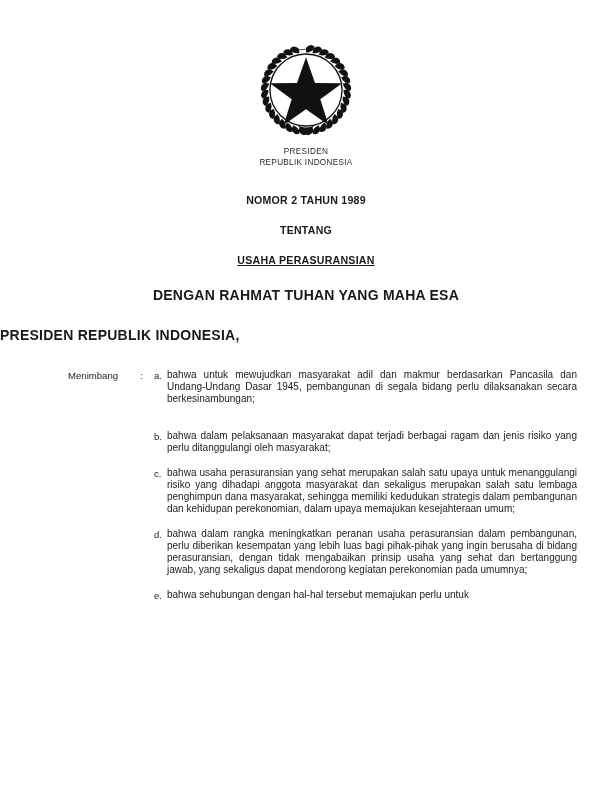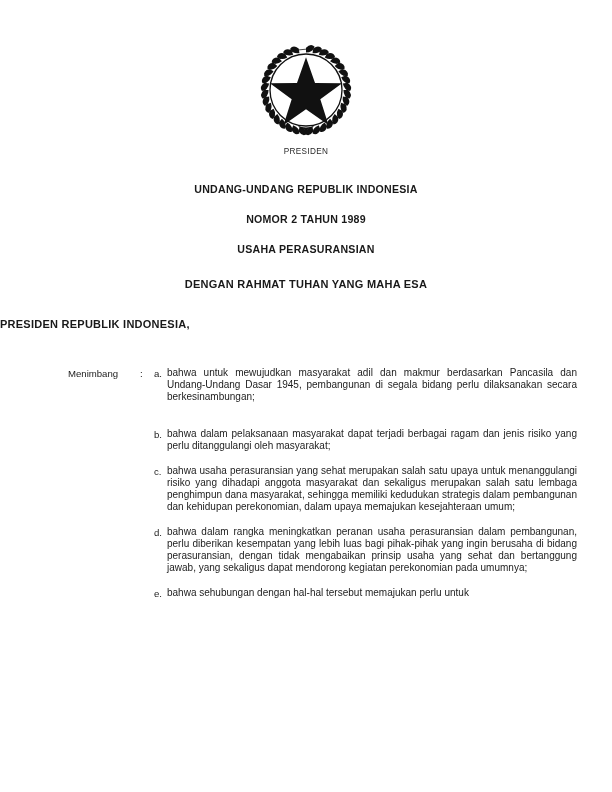--- a/index.html
+++ b/index.html
@@ -54,41 +54,41 @@
     text-align: center;
   }
   .title-line {
     font-weight: bold;
     font-size: 10.6px;
     letter-spacing: 0.25px;
     line-height: 13px;
     margin-bottom: 17px;
     color: #191919;
   }
-  .title-line:last-child { margin-bottom: 0; }
+  .title-line:last-child { margin-bottom: 0; text-decoration: underline; }
 
   .subtitle-block {
     margin-top: 22px;
     text-align: center;
   }
   .subtitle-line {
     font-weight: bold;
-    font-size: 11px;
+    font-size: 14px;
     letter-spacing: 0.25px;
     line-height: 13px;
     color: #191919;
   }
   .consider-head-block {
     margin-top: 27px;
     text-align: left;
   }
 
   
   .considerations {
-    margin-top: 36px;
+    margin-top: 27px;
     padding-left: 68px;
     padding-right: 35px;
   }
 
   .cons-row {
     display: flex;
     align-items: flex-start;
     margin-bottom: 13px;
   }
   .cons-row:last-child { margin-bottom: 0; }
@@ -268,26 +268,27 @@
             </g>
           </g>
 
           <polygon points="50,16 59.4,42.7 87.6,43.0 64.9,59.6 73.4,86.5 50,70.0 26.6,86.5 35.1,59.6 12.4,43.0 40.6,42.7"></polygon>
         </g>
       </svg>
     </span>
 
     <div class="emblem-caption">
       <div>PRESIDEN</div>
+      <div>REPUBLIK INDONESIA</div>
     </div>
   </div>
 
   <div class="title-block">
-    <div class="title-line">UNDANG-UNDANG REPUBLIK INDONESIA</div>
     <div class="title-line">NOMOR 2 TAHUN 1989</div>
+    <div class="title-line">TENTANG</div>
     <div class="title-line">USAHA PERASURANSIAN</div>
   </div>
 
   <div class="subtitle-block">
     <div class="subtitle-line">DENGAN RAHMAT TUHAN YANG MAHA ESA</div>
   </div>
 
   <div class="consider-head-block">
     <div class="subtitle-line">PRESIDEN REPUBLIK INDONESIA,</div>
   </div>

